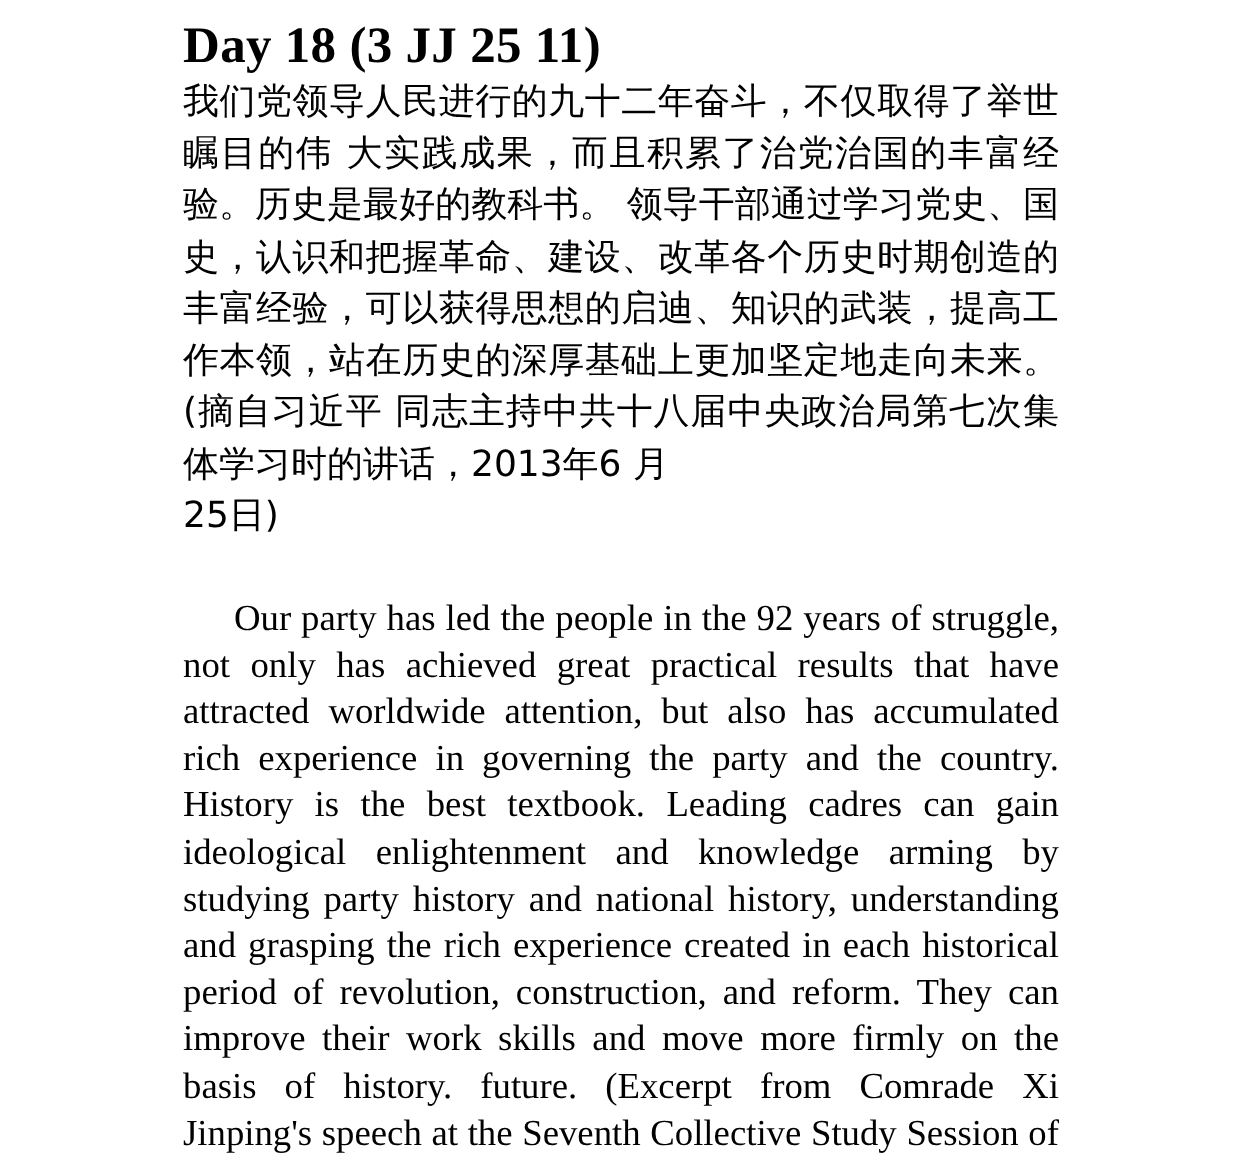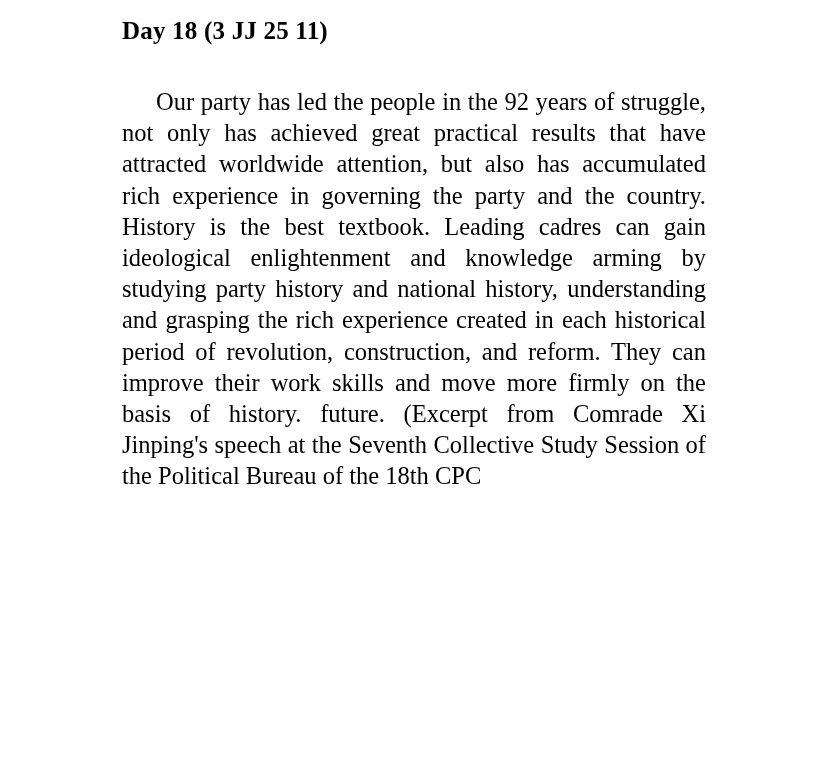--- a/index.html
+++ b/index.html
@@ -16,21 +16,21 @@
   }
   .page {
     width: 828px;
     height: 773px;
     box-sizing: border-box;
     padding: 14px 122px 0 122px;
     position: relative;
   }
   .doc-title {
     font-family: "Liberation Serif", serif;
-    font-size: 25px;
+    font-size: 34px;
     line-height: 34px;
     letter-spacing: 0.2px;
     margin: 0 0 2px 0;
     white-space: pre;
   }
   .cn-block {
     font-family: "DejaVu Sans", "Liberation Sans", sans-serif;
     font-size: 24px;
     line-height: 34.5px;
     text-align: justify;
@@ -56,18 +56,19 @@
     hyphens: none;
   }
 </style>
 </head>
 <body>
 
 <div class="page">
 
   <h1 class="doc-title">Day 18 (3 JJ 25 11)</h1>
 
+  <p class="cn-block"><span>我们党领导人民进行的九十二年奋斗，不仅取得了举世瞩目的伟 大实践成果，而且积累了治党治国的丰富经验。历史是最好的教科书。 领导干部通过学习党史、国史，认识和把握革命、建设、改革各个历史时期创造的丰富经验，可以获得思想的启迪、知识的武装，提高工 作本领，站在历史的深厚基础上更加坚定地走向未来。(摘自习近平 同志主持中共十八届中央政治局第七次集体学习时的讲话，2013年6 月</span><span class="last-line">25日)</span></p>
 
   <div class="spacer"></div>
 
   <p class="en-block"><span>Our party has led the people in the 92 years of struggle, not only has achieved great practical results that have attracted worldwide attention, but also has accumulated rich experience in governing the party and the country. History is the best textbook. Leading cadres can gain ideological enlightenment and knowledge arming by studying party history and national history, understanding and grasping the rich experience created in each historical period of revolution, construction, and reform. They can improve their work skills and move more firmly on the basis of history. future. (Excerpt from Comrade Xi Jinping's speech at the Seventh Collective Study Session of the Political Bureau of the 18th CPC</span></p>
 
 </div>
 
 </body></html>

